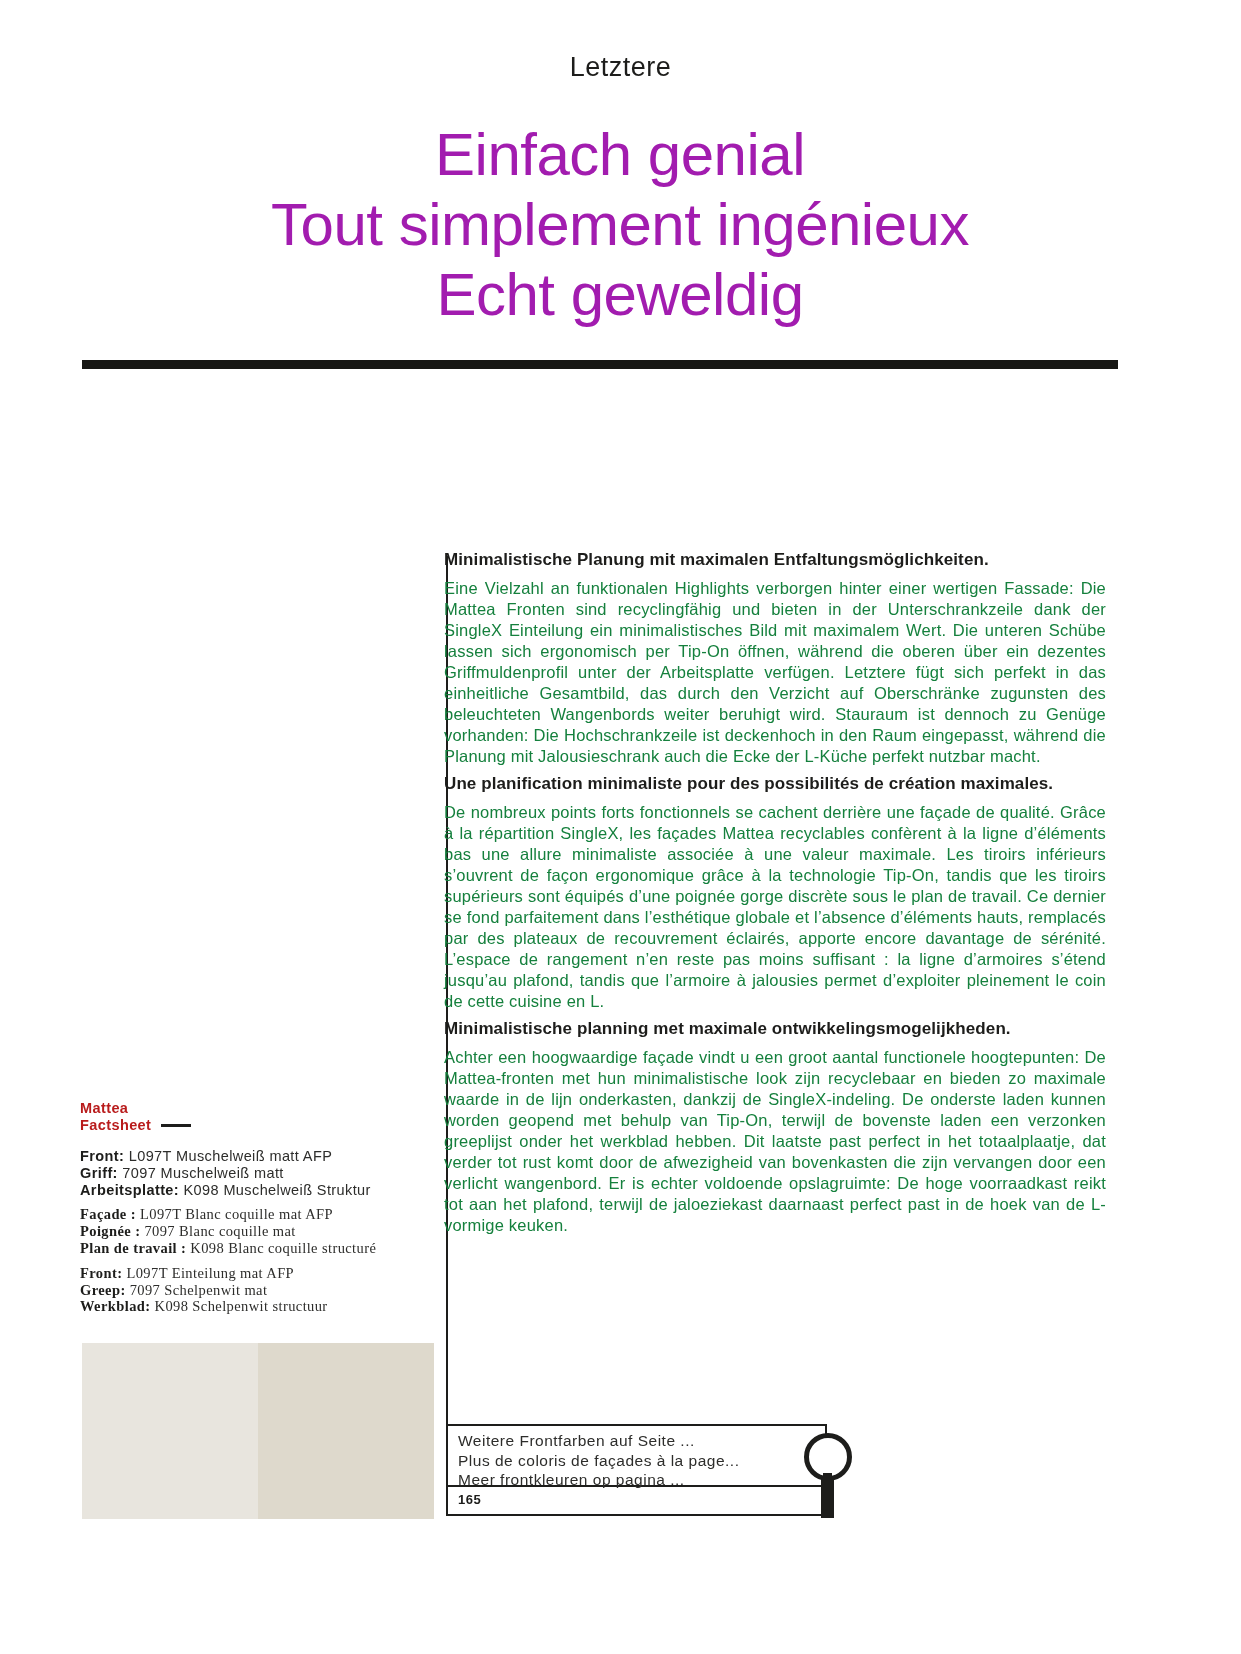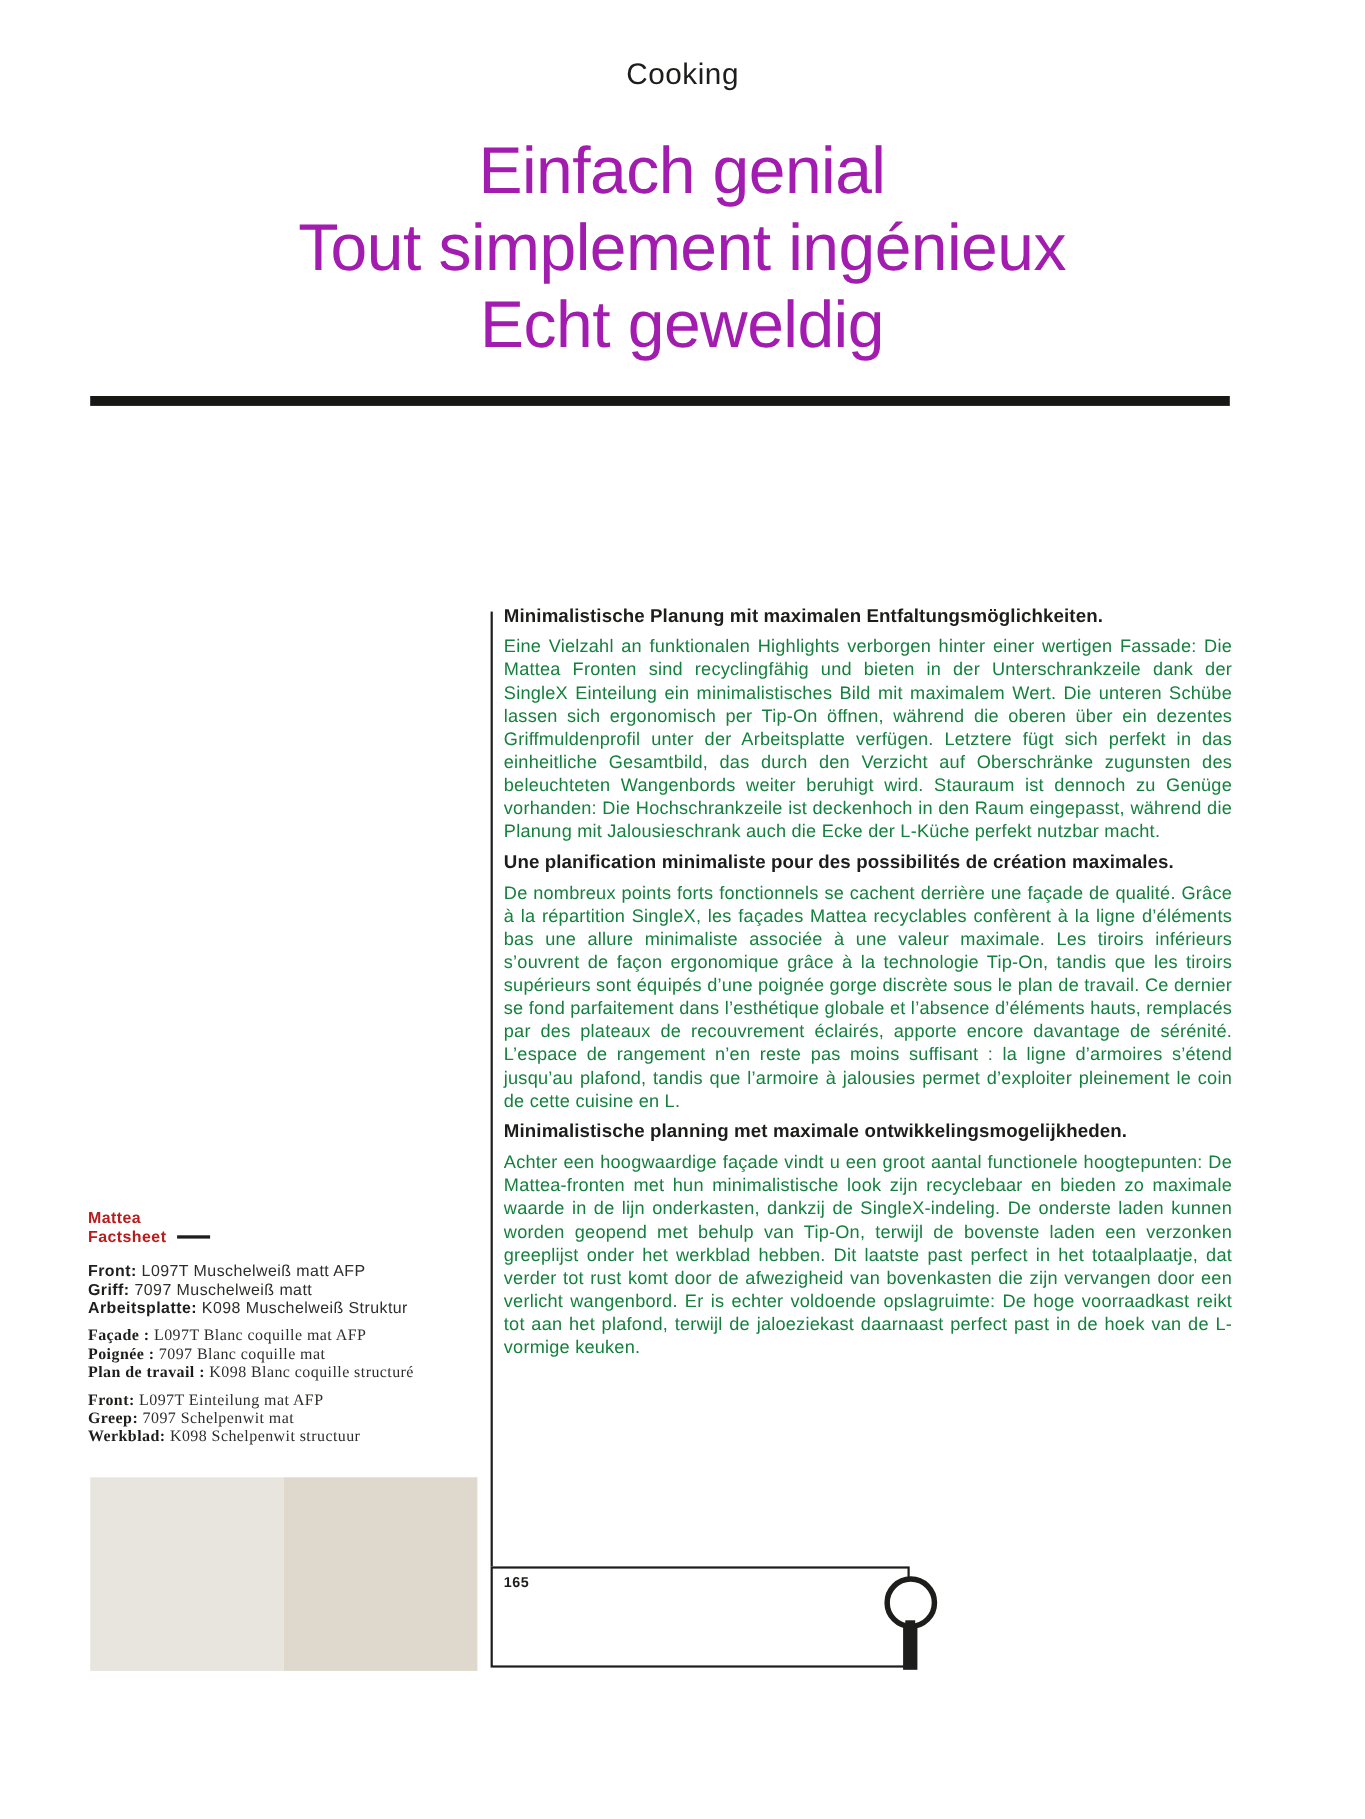--- a/index.html
+++ b/index.html
@@ -23,21 +23,21 @@
   }
   .heavy-rule{
     position:absolute;left:82px;top:360px;width:1036px;height:9px;
     background:#171714;
   }
   .vline{
     position:absolute;left:446px;top:556px;width:2px;height:868px;
     background:#1d1d1b;
   }
   .main-col{
-    position:absolute;left:458px;top:549px;width:662px;
+    position:absolute;left:444px;top:549px;width:662px;
     font-size:16.5px;line-height:21px;letter-spacing:.2px;
   }
   .main-col h3{
     margin:6px 0 8px 0;font-size:17px;line-height:21px;
     color:#1d1d1b;font-weight:700;letter-spacing:.1px;
   }
   .main-col h3.first{margin-top:0;}
   .main-col p{
     margin:0 0 6px 0;text-align:justify;color:#15803d;
   }
@@ -80,21 +80,21 @@
     position:absolute;left:17px;top:44px;width:13px;height:41px;
     background:#1d1d1b;
   }
   .magnifier .neck{
     position:absolute;left:19px;top:40px;width:9px;height:6px;background:#1d1d1b;
   }
 </style>
 </head>
 <body>
 
-<div class="kicker">Cooking</div>
+<div class="kicker">Letztere</div>
 
 <div class="title">
   <div>Einfach genial</div>
   <div>Tout simplement ingénieux</div>
   <div>Echt geweldig</div>
 </div>
 
 <div class="heavy-rule"></div>
 
 <div class="vline"></div>
@@ -129,20 +129,25 @@
     <div><b>Werkblad:</b><span> K098 Schelpenwit structuur</span></div>
   </div>
 </div>
 
 <div class="swatch">
   <div class="half" style="background: rgb(232, 229, 222);"></div>
   <div class="half" style="background: rgb(222, 217, 204);"></div>
 </div>
 
 <div class="footnote-box">
+  <div class="footnote-lines">
+    <div>Weitere Frontfarben auf Seite ...</div>
+    <div>Plus de coloris de façades à la page...</div>
+    <div>Meer frontkleuren op pagina ...</div>
+  </div>
   <div class="footnote-pageno">165</div>
 </div>
 
 <div class="magnifier">
   <div class="lens"></div>
   <div class="neck"></div>
   <div class="handle"></div>
 </div>
 
 </body></html>

